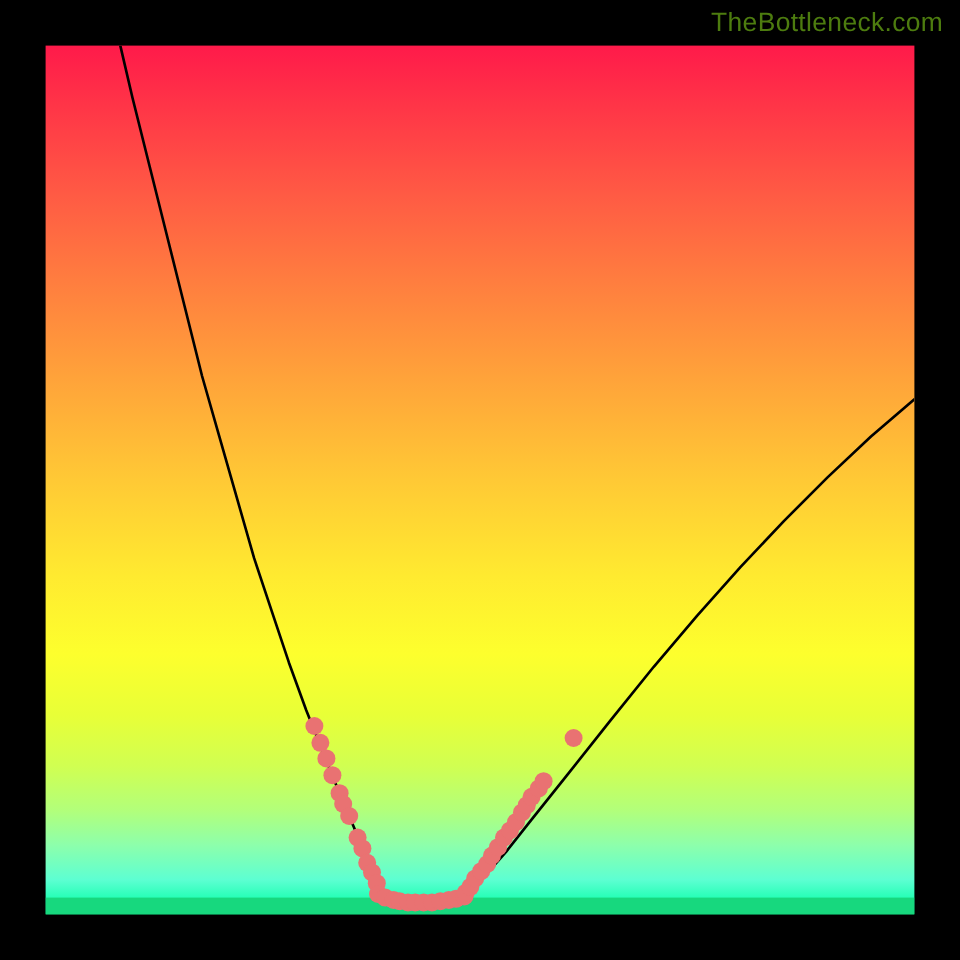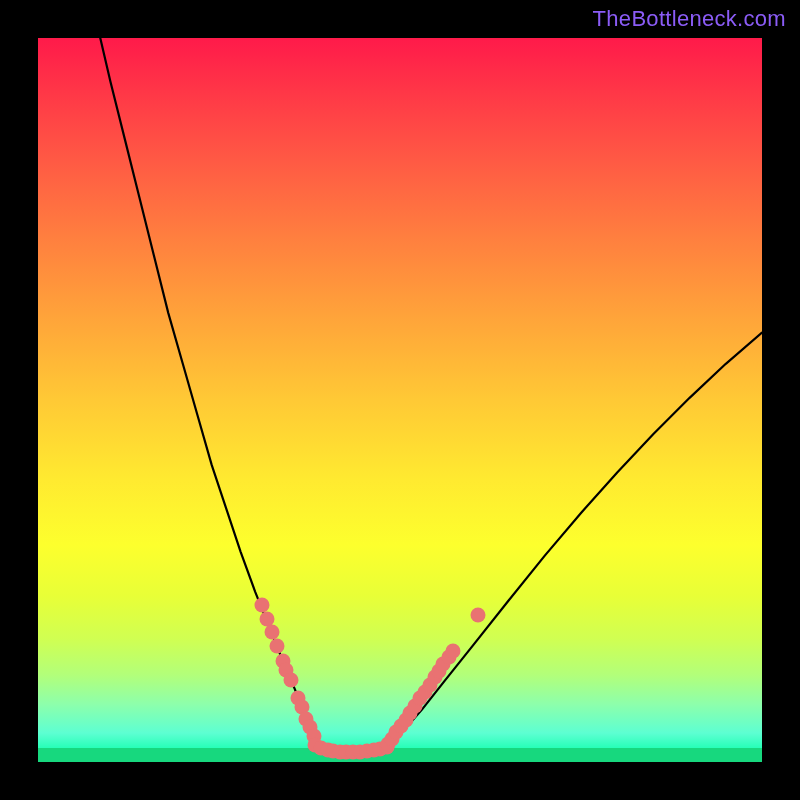--- a/index.html
+++ b/index.html
@@ -8,21 +8,21 @@
     height: 800px;
     background: #000;
     position: relative;
     font-family: Arial, Helvetica, sans-serif;
     overflow: hidden;
   }
   .watermark {
     position: absolute;
     top: 6px;
     right: 14px;
-    color: #8b5cf6;
+    color: #4d7c0f;
     font-size: 22px;
     font-weight: 400;
     z-index: 10;
     letter-spacing: 0.3px;
   }
   .plot-area {
     position: absolute;
     left: 38px;
     top: 38px;
     width: 724px;

